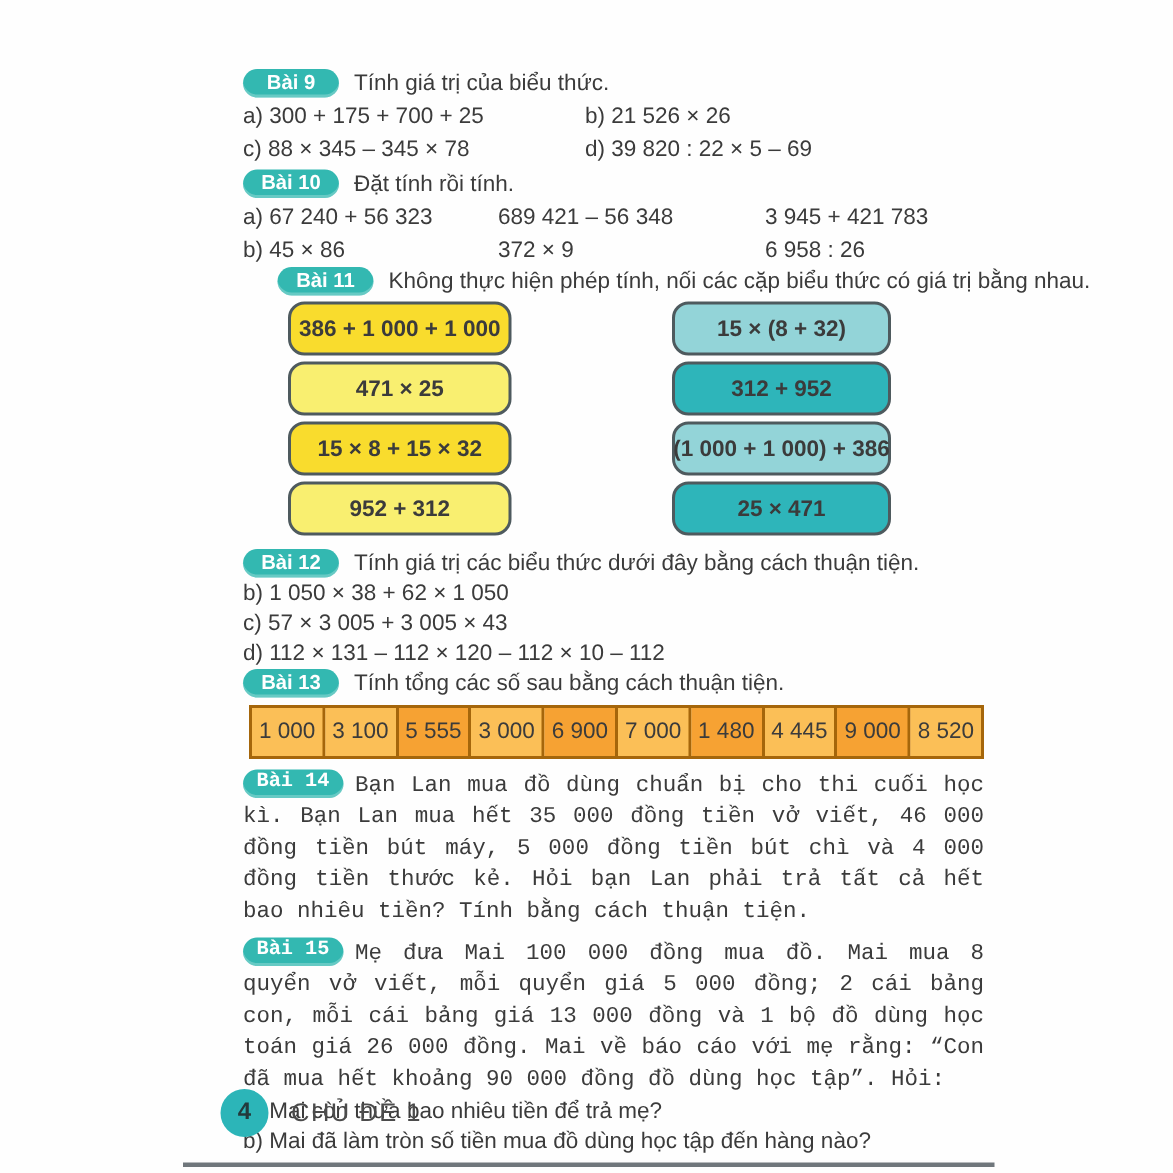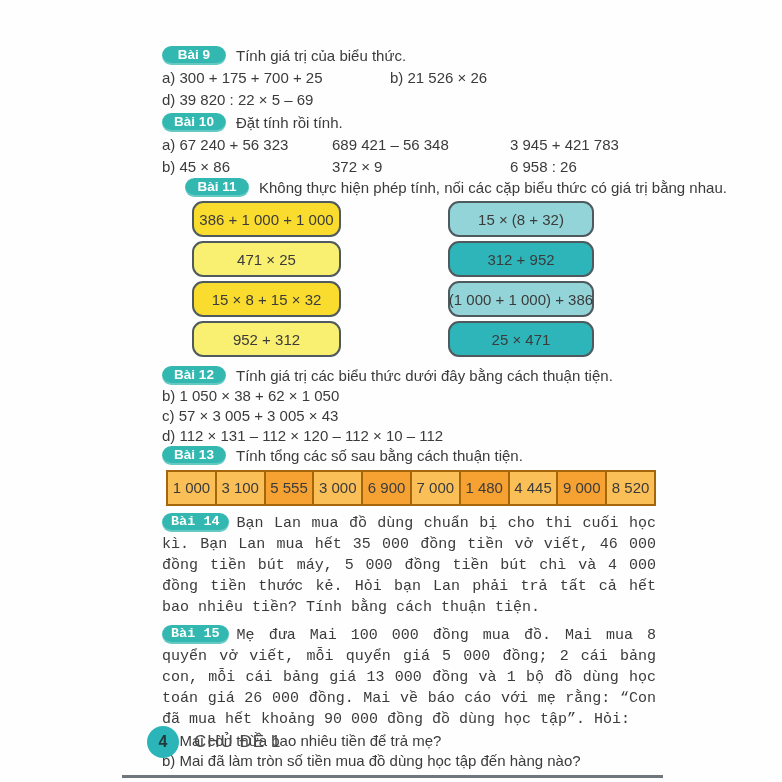--- a/index.html
+++ b/index.html
@@ -24,21 +24,21 @@
   .h-row { display:flex; align-items:center; gap:10px; height:22px; }
   .h-title { white-space:nowrap; }
 
   .line-row { display:flex; height:22px; align-items:center; }
   .col-a { width:228px; }
   .col-3a { width:170px; } .col-3b { width:178px; }
 
   .rows12 .line-row { height:20px; }
 
   
-  .match-grid { display:flex; margin-top:4px; margin-bottom:2px; }
+  .match-grid { display:flex; margin-top:4px; margin-bottom:2px;font-weight:bold; }
   .match-col { display:flex; flex-direction:column; gap:4px; }
   .match-col.left  { margin-left:30px;  width:149px; }
   .match-col.right { margin-left:107px; width:146px; }
   .card {
     height:32px; border:2px solid var(--box-border,#4e5a5e); border-radius:11px;
     display:flex; align-items:center; justify-content:center;
     font-size:15px; white-space:nowrap;
   }
   .yellow-dark  { background:var(--yellow-dark,#f9dc2d); }
   .yellow-light { background:var(--yellow-light,#f9ef70); }
@@ -83,20 +83,21 @@
 
     <div class="h-row">
       <span class="badge">Bài 9</span>
       <span class="h-title">Tính giá trị của biểu thức.</span>
     </div>
     <div class="line-row">
       <span class="col-a">a) 300 + 175 + 700 + 25</span>
       <span>b) 21 526 × 26</span>
     </div>
     <div class="line-row">
+      <span class="col-a">c) 88 × 345 – 345 × 78</span>
       <span>d) 39 820 : 22 × 5 – 69</span>
     </div>
 
     <div class="h-row" style="margin-top:1px;">
       <span class="badge">Bài 10</span>
       <span class="h-title">Đặt tính rồi tính.</span>
     </div>
     <div class="line-row">
       <span class="col-3a">a) 67 240 + 56 323</span>
       <span class="col-3b">689 421 – 56 348</span>

